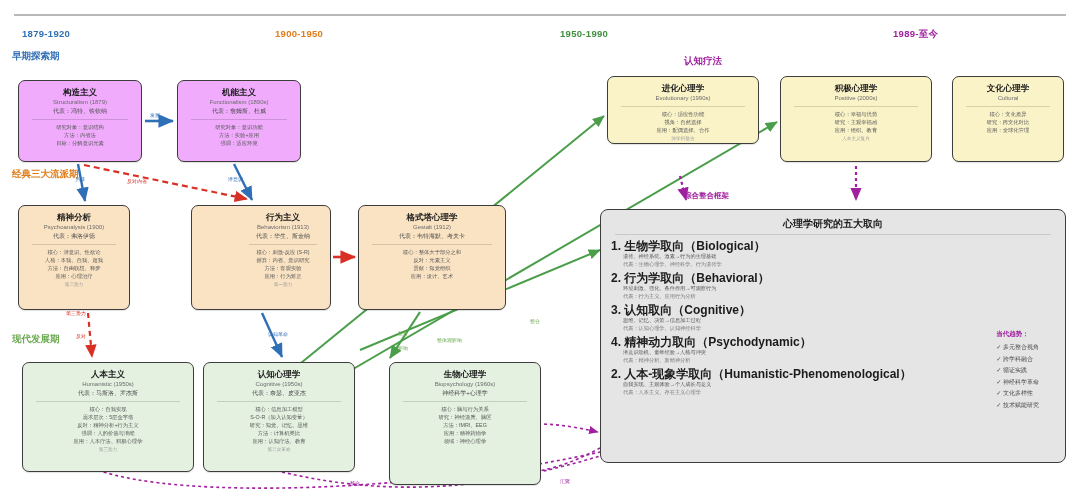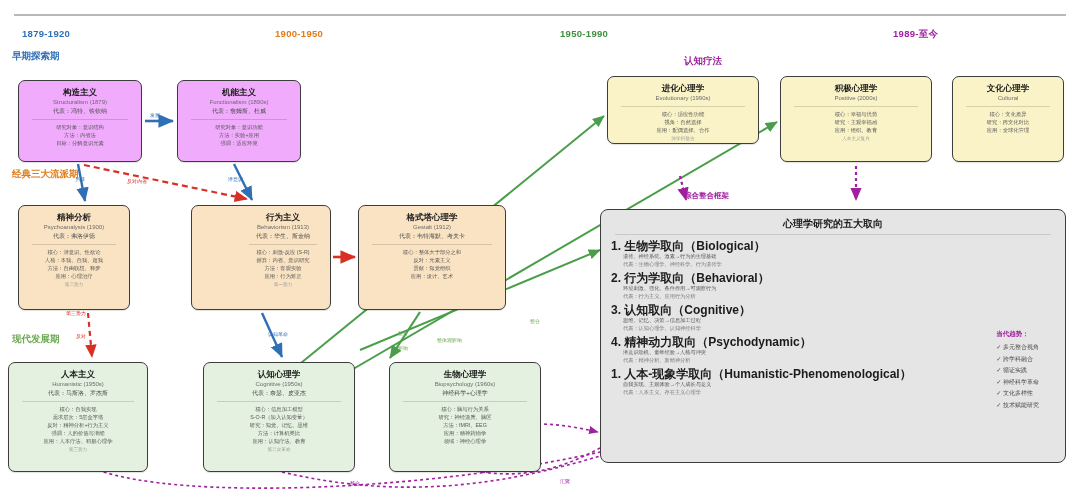--- a/index.html
+++ b/index.html
@@ -191,21 +191,21 @@
       <div class="node n-orange" style="left: 358px; top: 205px; width: 148px; height: 105px;">
         <div class="n-title">格式塔心理学</div>
         <div class="n-sub">Gestalt (1912)</div>
         <div class="n-rep">代表：韦特海默、考夫卡</div>
         <div class="hr"></div>
         <div class="n-det">核心：整体大于部分之和</div>
         <div class="n-det">反对：元素主义</div>
         <div class="n-det">贡献：知觉组织</div>
         <div class="n-det">应用：设计、艺术</div>
       </div>
-      <div class="node n-green" style="left: 8px; top: 362px; width: 140px; height: 110px;">
+      <div class="node n-green" style="left: 22px; top: 362px; width: 172px; height: 110px;">
         <div class="n-title">人本主义</div>
         <div class="n-sub">Humanistic (1950s)</div>
         <div class="n-rep">代表：马斯洛、罗杰斯</div>
         <div class="hr"></div>
         <div class="n-det">核心：自我实现</div>
         <div class="n-det">需求层次：5层金字塔</div>
         <div class="n-det">反对：精神分析+行为主义</div>
         <div class="n-det">强调：人的价值与潜能</div>
         <div class="n-det">应用：人本疗法、积极心理学</div>
         <div class="n-tag">第三势力</div>
@@ -215,21 +215,21 @@
         <div class="n-sub">Cognitive (1950s)</div>
         <div class="n-rep">代表：奈瑟、皮亚杰</div>
         <div class="hr"></div>
         <div class="n-det">核心：信息加工模型</div>
         <div class="n-det">S-O-R（加入认知变量）</div>
         <div class="n-det">研究：知觉、记忆、思维</div>
         <div class="n-det">方法：计算机类比</div>
         <div class="n-det">应用：认知疗法、教育</div>
         <div class="n-tag">第二次革命</div>
       </div>
-      <div class="node n-green" style="left: 389px; top: 362px; width: 152px; height: 110px;">
+      <div class="node n-green" style="left: 389px; top: 362px; width: 152px; height: 123px;">
         <div class="n-title">生物心理学</div>
         <div class="n-sub">Biopsychology (1960s)</div>
         <div class="n-rep">神经科学+心理学</div>
         <div class="hr"></div>
         <div class="n-det">核心：脑与行为关系</div>
         <div class="n-det">研究：神经递质、脑区</div>
         <div class="n-det">方法：fMRI、EEG</div>
         <div class="n-det">应用：精神药物学</div>
         <div class="n-det">领域：神经心理学</div>
       </div>
@@ -279,21 +279,21 @@
           <div class="p-head">3. 认知取向（Cognitive）</div>
           <div class="p-desc">思维、记忆、决策→信息加工过程</div>
           <div class="p-rep">代表：认知心理学、认知神经科学</div>
         </div>
         <div class="p-item">
           <div class="p-head">4. 精神动力取向（Psychodynamic）</div>
           <div class="p-desc">潜意识动机、童年经验→人格与冲突</div>
           <div class="p-rep">代表：精神分析、新精神分析</div>
         </div>
         <div class="p-item">
-          <div class="p-head">1. 人本-现象学取向（Humanistic-Phenomenological）</div>
+          <div class="p-head">2. 人本-现象学取向（Humanistic-Phenomenological）</div>
           <div class="p-desc">自我实现、主观体验→个人成长与意义</div>
           <div class="p-rep">代表：人本主义、存在主义心理学</div>
         </div>
       </div>
     <div class="trend">
       <div class="trend-title">当代趋势：</div>
       <div id="trend-items">
           <div class="trend-item">✓ 多元整合视角</div>
           <div class="trend-item">✓ 跨学科融合</div>
           <div class="trend-item">✓ 循证实践</div>

